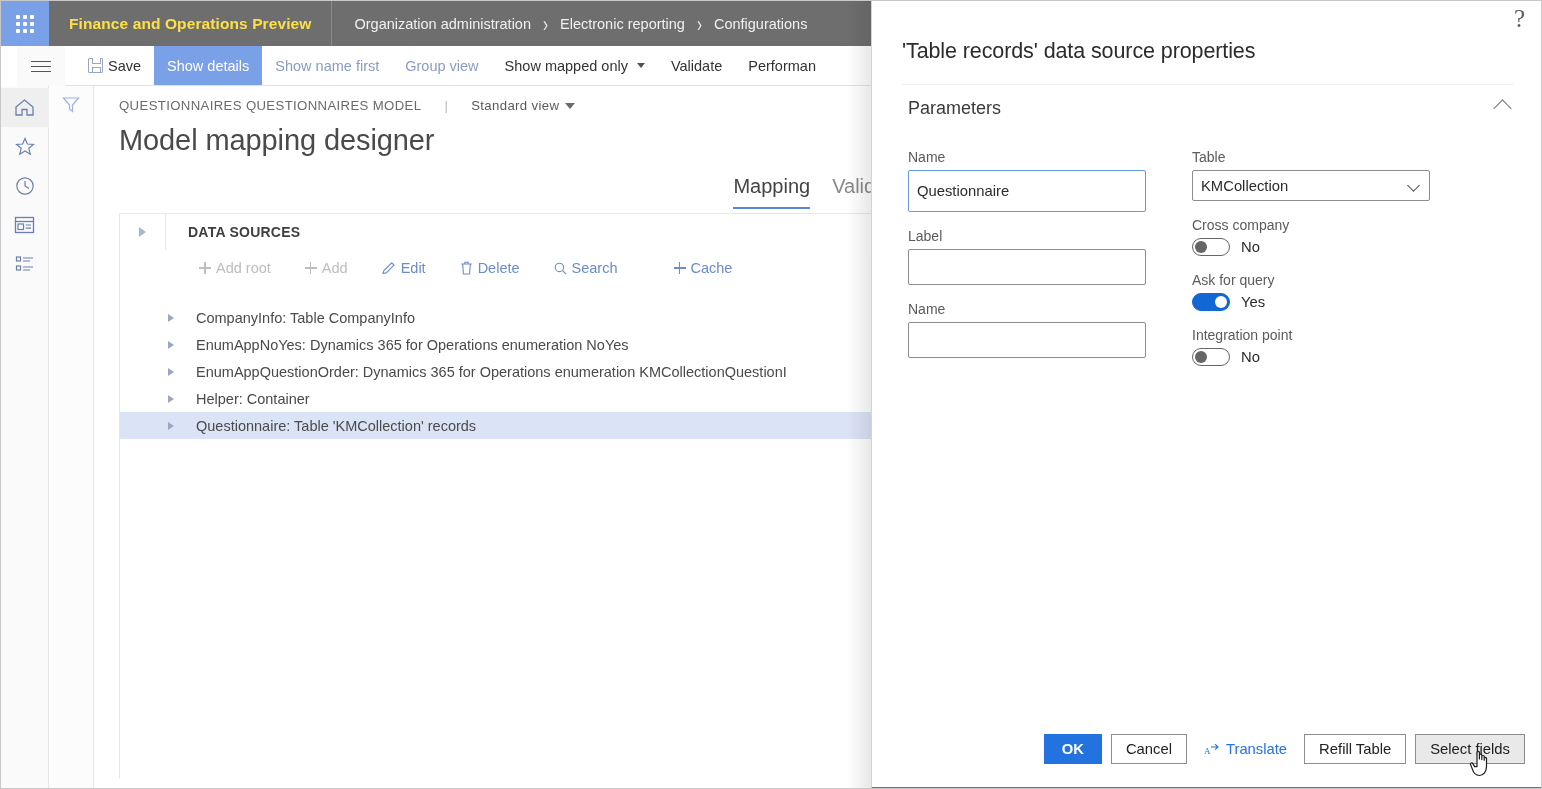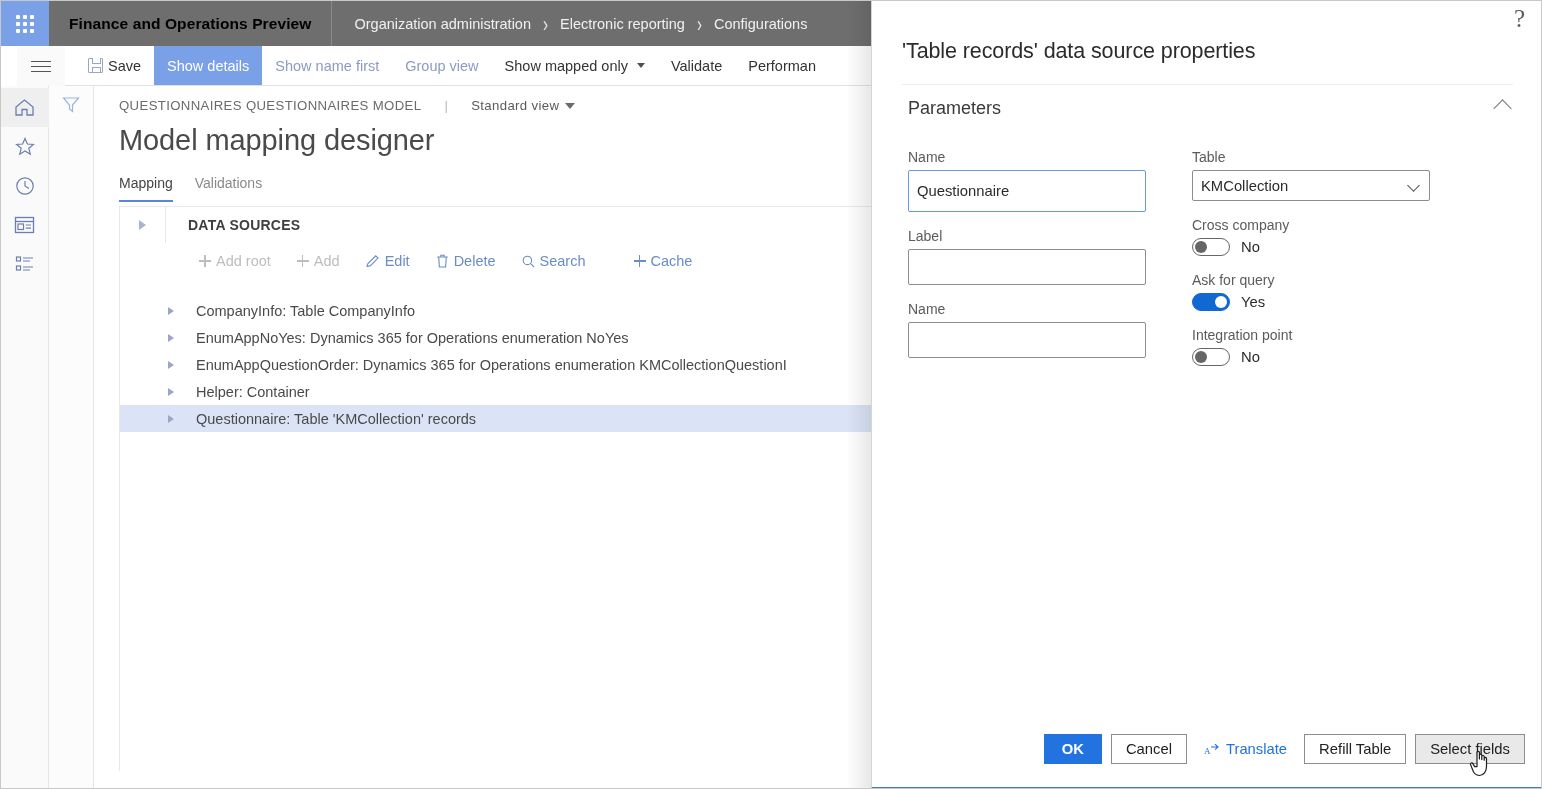--- a/index.html
+++ b/index.html
@@ -33,21 +33,21 @@
   .waffle-grid {
     display: grid;
     grid-template-columns: repeat(3, 4px);
     grid-template-rows: repeat(3, 4px);
     gap: 3px;
   }
   .waffle-grid i { background: #ffffff; border-radius: 1px; display: block; width:4px; height:4px; }
   .brand {
     display: flex; align-items: center;
     padding: 0 20px;
-    color: #000000;
+    color: #fde047;
     font-size: 15.5px; font-weight: bold;
     letter-spacing: .1px;
     border-right: 1px solid #8a8a8a;
     white-space: nowrap;
   }
   .breadcrumb {
     display: flex; align-items: center;
     padding: 0 22px;
     gap: 12px;
     color: #f0f0f0;
@@ -173,21 +173,22 @@
     border-right: 5px solid transparent;
     border-top: 6px solid #6b6b6b;
   }
   .pagetitle {
     font-size: 29px; color: #4a4a4a; font-weight: normal;
     margin: 11px 0 0 0; letter-spacing: -.1px;
   }
   .tabs {
     display: flex; gap: 22px;
     margin: 18px 0 0 0;
-    font-size: 14px;
+    font-size: 20px;
+    justify-content: center;
   }
   .tab { color: #8a8a8a; padding-bottom: 9px; cursor: pointer; }
   .tab.on { color: #444444; border-bottom: 2.5px solid #5b86d8; }
 
   
   .dspanel {
     margin: 4px 0 0 25px;
     border-left: 1px solid #e8e8e8;
     border-top: 1px solid #e8e8e8;
     position: relative;
@@ -207,21 +208,21 @@
     width: 0; height: 0;
     border-top: 5px solid transparent;
     border-bottom: 5px solid transparent;
     border-left: 7px solid #a9b4cf;
   }
   .ds-title {
     font-size: 14px; font-weight: bold; color: #3e3e3e;
     letter-spacing: .25px; padding-left: 22px;
   }
   .ds-toolbar {
-    display: flex; align-items: center; gap: 4px;
+    display: flex; align-items: center; gap: 12px;
     padding-left: 68px; margin-top: 4px;
   }
   .ds-btn {
     display: flex; align-items: center; gap: 5px;
     padding: 6px 11px; font-size: 14.5px;
     color: #6b8bc9; cursor: pointer; white-space: nowrap;
   }
   .ds-btn.dim { color: #bdbdbd; }
   .plus {
     position: relative; width: 12px; height: 12px; flex: none;

